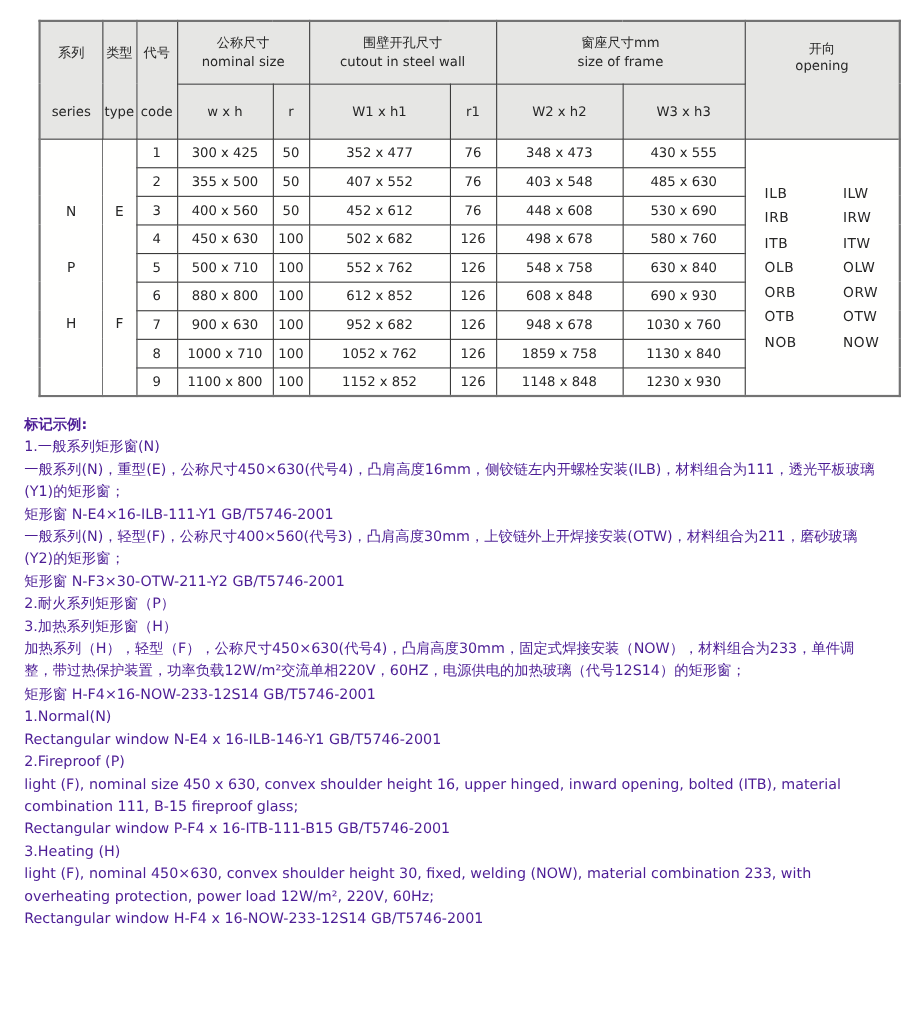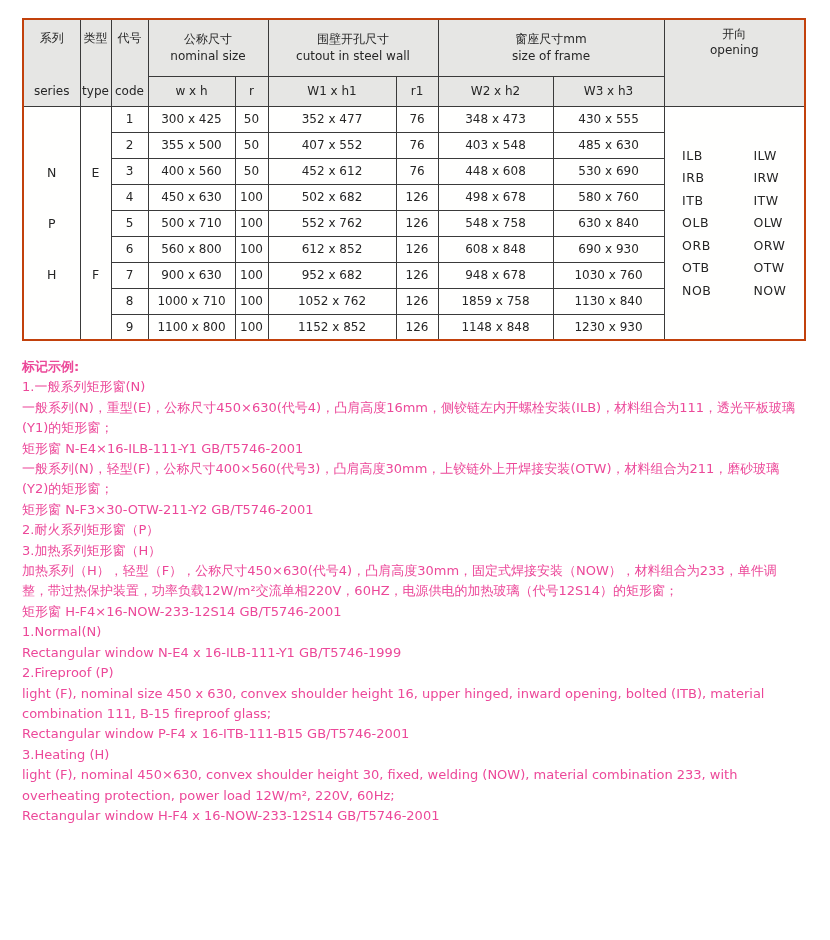--- a/index.html
+++ b/index.html
@@ -11,36 +11,36 @@
     position:relative;
     overflow:hidden;
   }
   .page { padding:18px 20px 0 22px; }
 
   
   table.spec {
     border-collapse:collapse;
     table-layout:fixed;
     width:784px;
-    margin-left:0;
-    border:2px solid #c2410c;
+    margin-left:13px;
+    border:2px solid #737373;
   }
   table.spec th, table.spec td {
     border:1px solid #3a3a3a;
     text-align:center;
     vertical-align:middle;
     font-weight:normal;
     font-size:12px;
     color:#262626;
     overflow:hidden;
     white-space:nowrap;
   }
   table.spec thead th { background:#e6e6e4; }
   thead tr.h1 { height:57px; }
-  thead tr.h2 { height:30px; }
+  thead tr.h2 { height:50px; }
   tbody tr { height:26px; background:#fffffe; }
 
   th.twoline div { line-height:17px; }
   th.span-both {
     vertical-align:middle;
   }
   th.span-both .vstack {
     height:82px;
     display:flex; flex-direction:column;
     justify-content:space-between;
@@ -71,21 +71,21 @@
     letter-spacing:0.5px;
   }
   .opening-grid span { text-align:left; }
 
   
   .notes {
     margin:16px 0 0 0;
     padding:0 10px 0 0;
     font-size:13px;
     line-height:20.4px;
-    color:#ec4899;
+    color:#4c1d95;
   }
   .note-title { font-weight:bold; }
   .note-line { }
 </style>
 </head>
 <body>
 
 <div class="page">
 
   <table class="spec">
@@ -217,21 +217,21 @@
           <td>5</td>
           <td>500 x 710</td>
           <td>100</td>
           <td>552 x 762</td>
           <td>126</td>
           <td>548 x 758</td>
           <td>630 x 840</td>
         </tr>
         <tr>
           <td>6</td>
-          <td>560 x 800</td>
+          <td>880 x 800</td>
           <td>100</td>
           <td>612 x 852</td>
           <td>126</td>
           <td>608 x 848</td>
           <td>690 x 930</td>
         </tr>
         <tr>
           <td>7</td>
           <td>900 x 630</td>
           <td>100</td>
@@ -269,21 +269,21 @@
         <div class="note-line">矩形窗 N-E4×16-ILB-111-Y1 GB/T5746-2001</div>
         <div class="note-line">一般系列(N)，轻型(F)，公称尺寸400×560(代号3)，凸肩高度30mm，上铰链外上开焊接安装(OTW)，材料组合为211，磨砂玻璃(Y2)的矩形窗；</div>
         <div class="note-line">矩形窗 N-F3×30-OTW-211-Y2 GB/T5746-2001</div>
         <div class="note-line">2.耐火系列矩形窗（P）</div>
         <div class="note-line">3.加热系列矩形窗（H）</div>
         <div class="note-line">加热系列（H），轻型（F），公称尺寸450×630(代号4)，凸肩高度30mm，固定式焊接安装（NOW），材料组合为233，单件调整，带过热保护装置，功率负载12W/m²交流单相220V，60HZ，电源供电的加热玻璃（代号12S14）的矩形窗；</div>
         <div class="note-line">矩形窗 H-F4×16-NOW-233-12S14 GB/T5746-2001</div>
       </div>
     <div>
         <div class="note-line">1.Normal(N)</div>
-        <div class="note-line">Rectangular window N-E4 x 16-ILB-111-Y1 GB/T5746-1999</div>
+        <div class="note-line">Rectangular window N-E4 x 16-ILB-146-Y1 GB/T5746-2001</div>
         <div class="note-line">2.Fireproof (P)</div>
         <div class="note-line">light (F), nominal size 450 x 630, convex shoulder height 16, upper hinged, inward opening, bolted (ITB), material combination 111, B-15 fireproof glass;</div>
         <div class="note-line">Rectangular window P-F4 x 16-ITB-111-B15 GB/T5746-2001</div>
         <div class="note-line">3.Heating (H)</div>
         <div class="note-line">light (F), nominal 450×630, convex shoulder height 30, fixed, welding (NOW), material combination 233, with overheating protection, power load 12W/m², 220V, 60Hz;</div>
         <div class="note-line">Rectangular window H-F4 x 16-NOW-233-12S14 GB/T5746-2001</div>
       </div>
   </div>
 
 </div>

